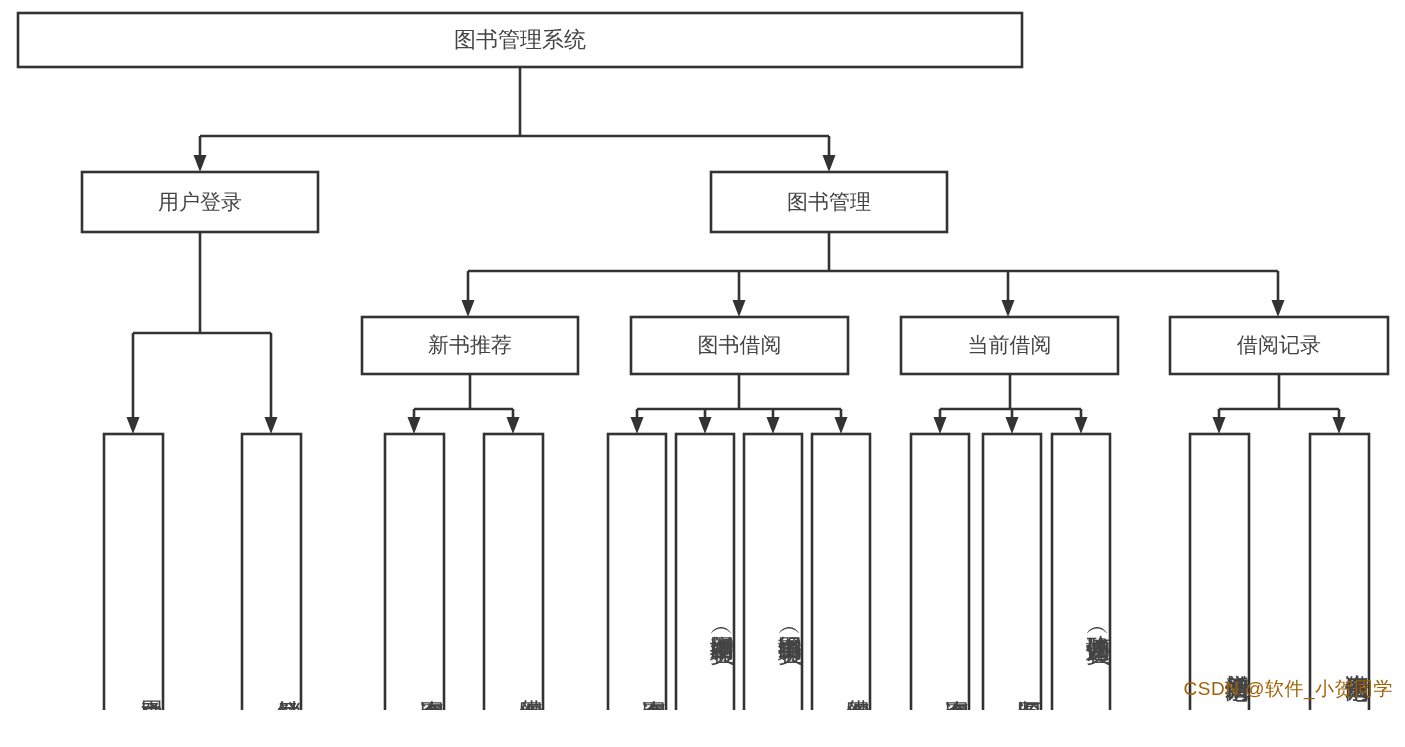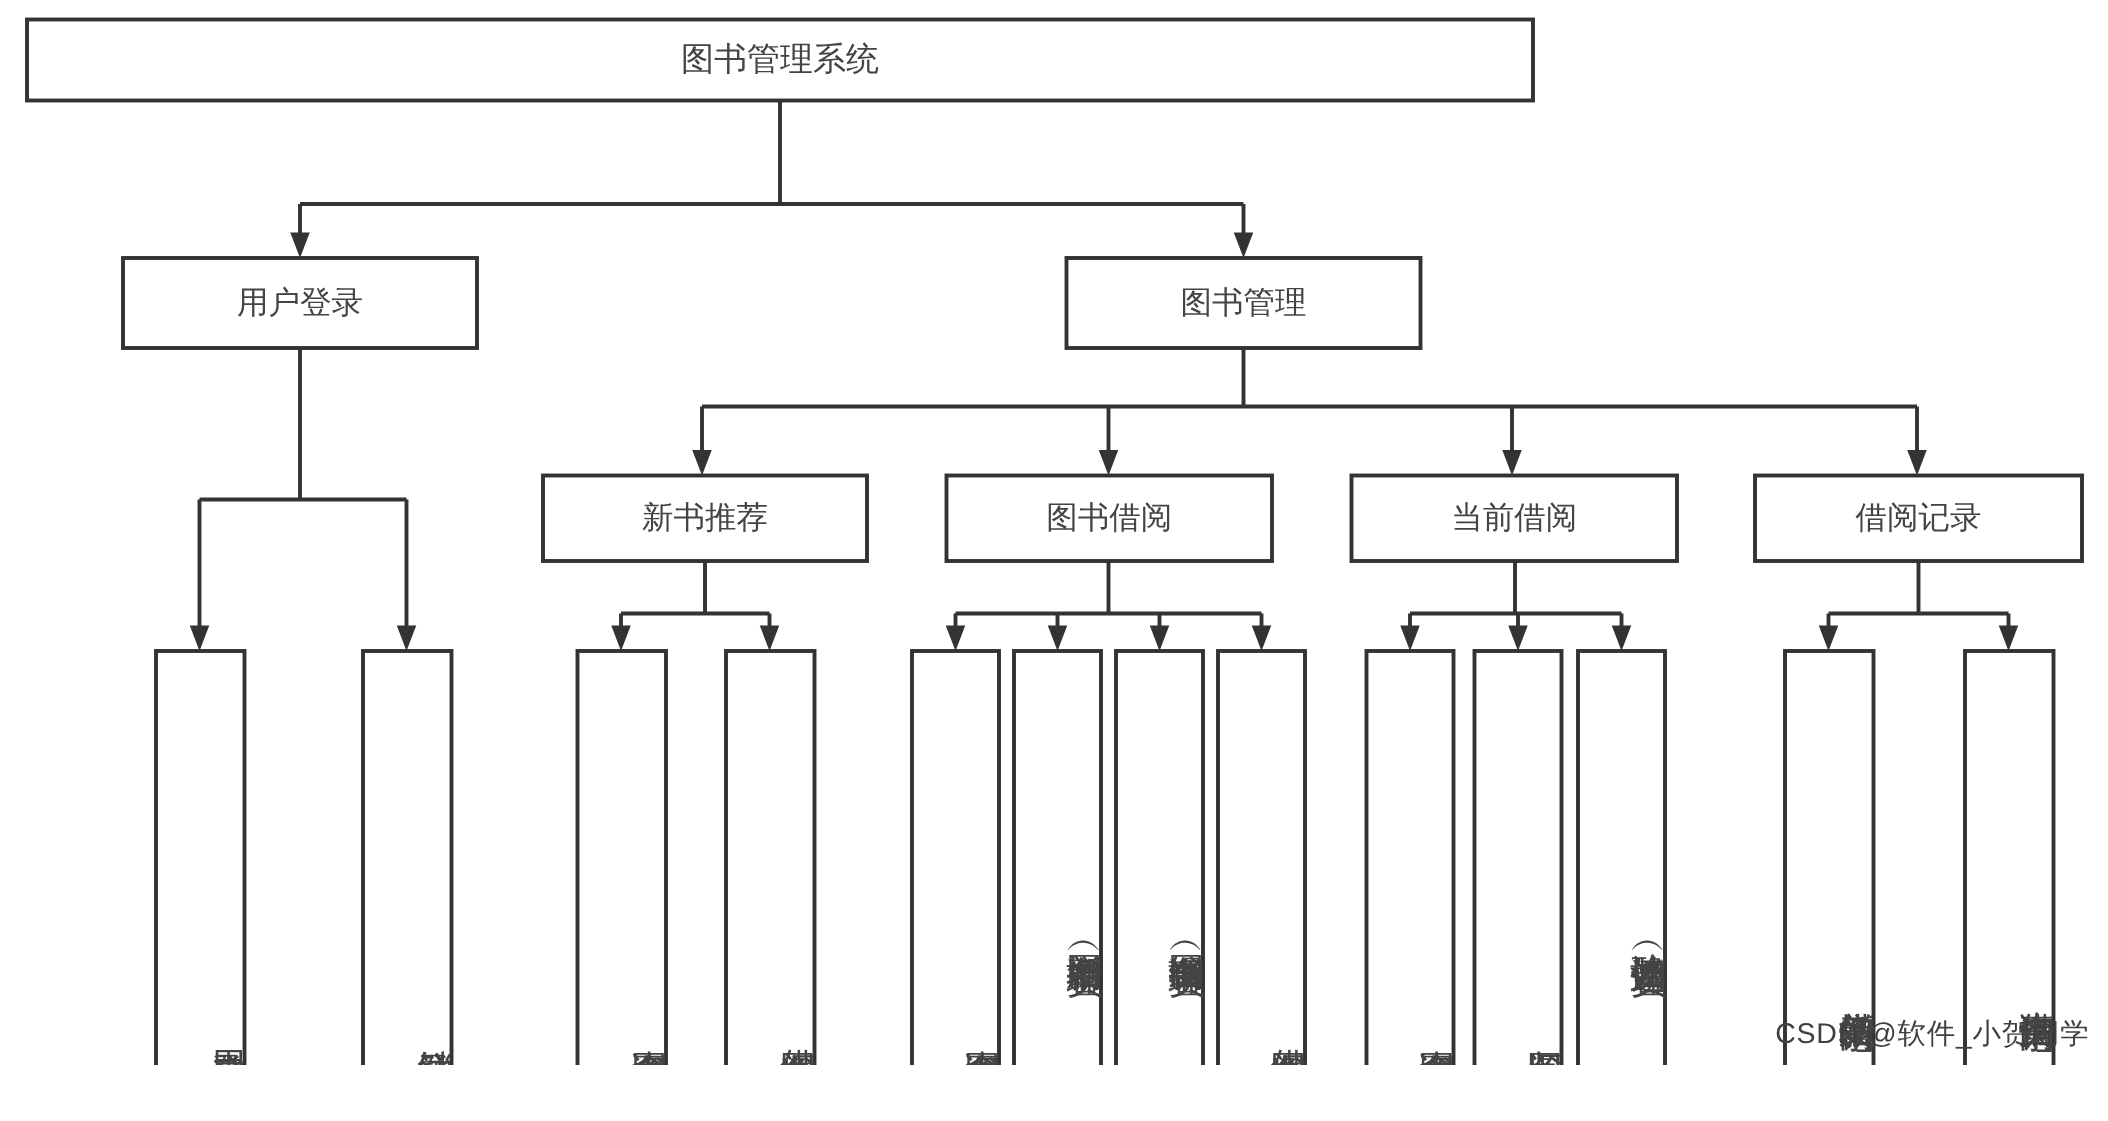--- a/index.html
+++ b/index.html
@@ -64,21 +64,21 @@
     justify-content: center;
     pointer-events: none;
     white-space: nowrap;
   }
   .watermark {
     position: absolute;
     right: 12px;
     bottom: 8px;
     font-family: "Liberation Sans", "DejaVu Sans", sans-serif;
     font-size: 19px;
-    color: #404040;
+    color: #a16207;
     letter-spacing: 0.5px;
     white-space: nowrap;
   }
 </style>
 </head>
 <body>
 
 <div id="stage">
   <svg id="diagram" viewBox="0 0 1405 747">
     <g id="connectors-layer">

